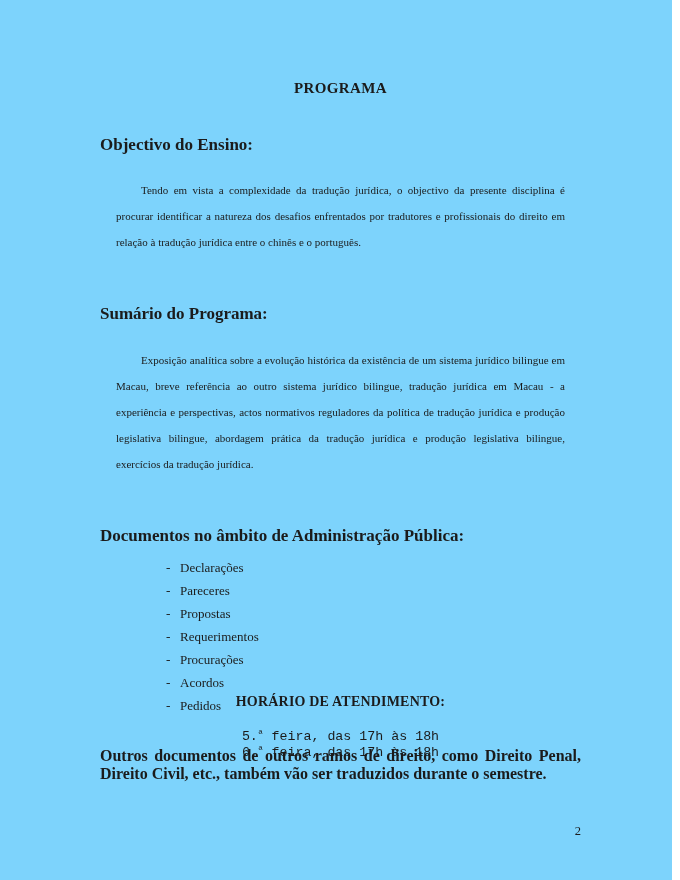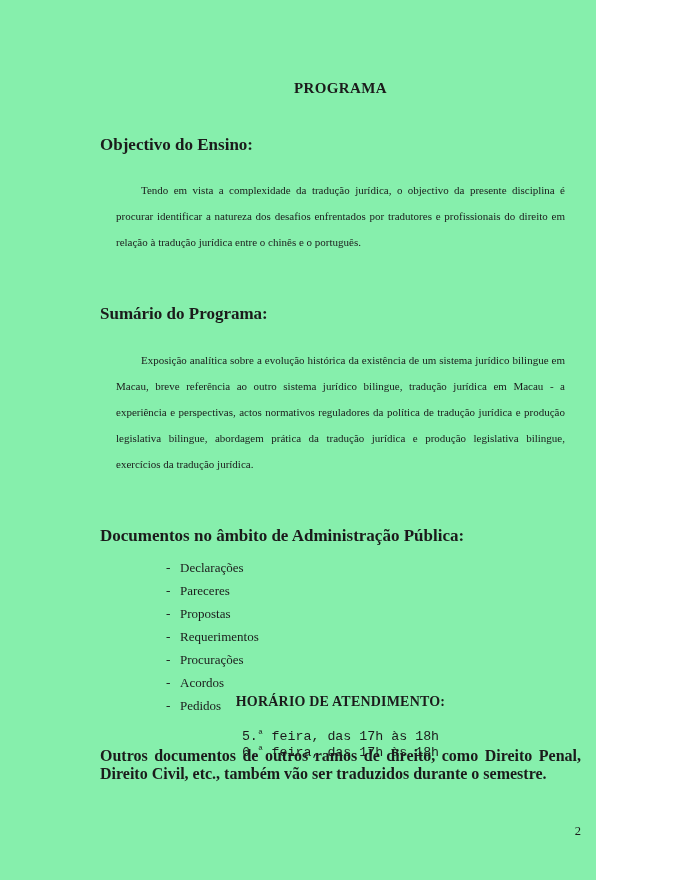--- a/index.html
+++ b/index.html
@@ -12,23 +12,23 @@
     height: 880px;
     position: relative;
     font-family: "Liberation Serif", "DejaVu Serif", serif;
     color: #1b1b1b;
     overflow: hidden;
   }
   .page {
     position: absolute;
     left: 0;
     top: 0;
-    width: 596px;
+    width: 672px;
     height: 880px;
-    background: #86efac;
+    background: #7dd3fc;
   }
   .content {
     position: absolute;
     left: 100px;
     top: 0;
     width: 481px;
   }
   .doc-title {
     text-align: center;
     font-weight: bold;

